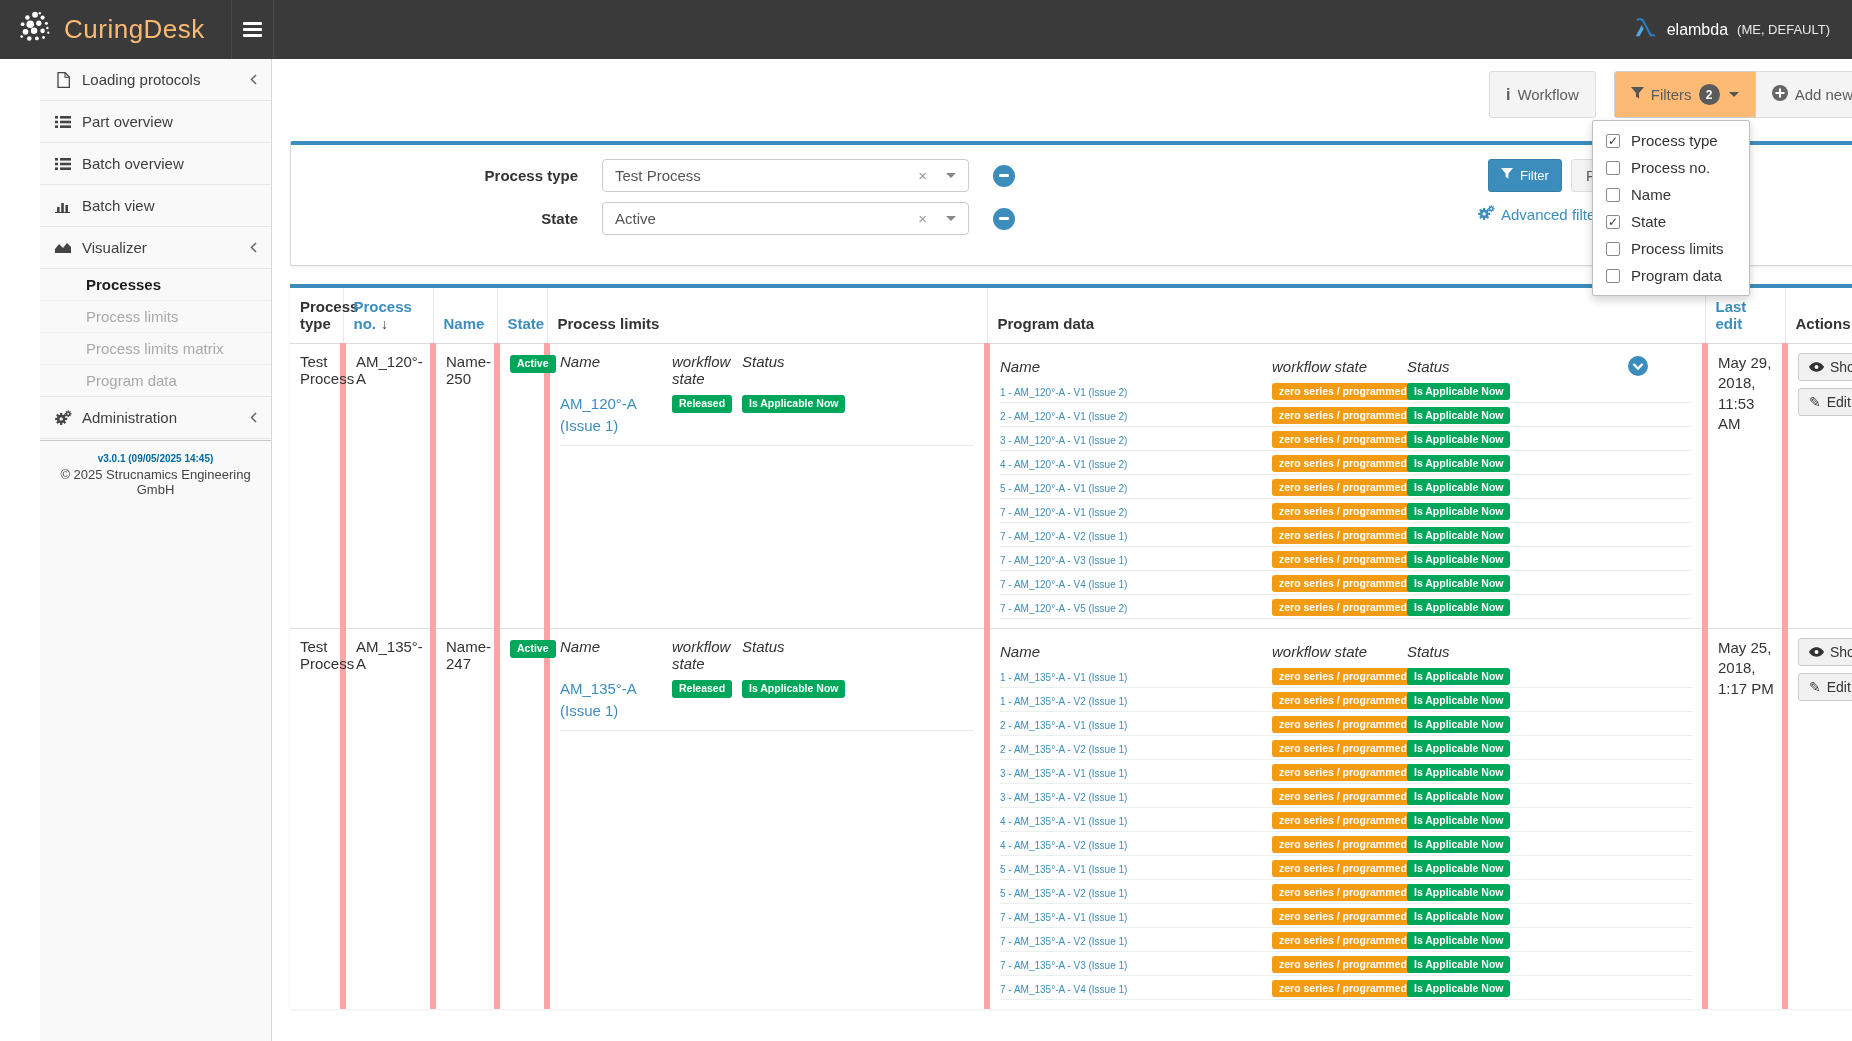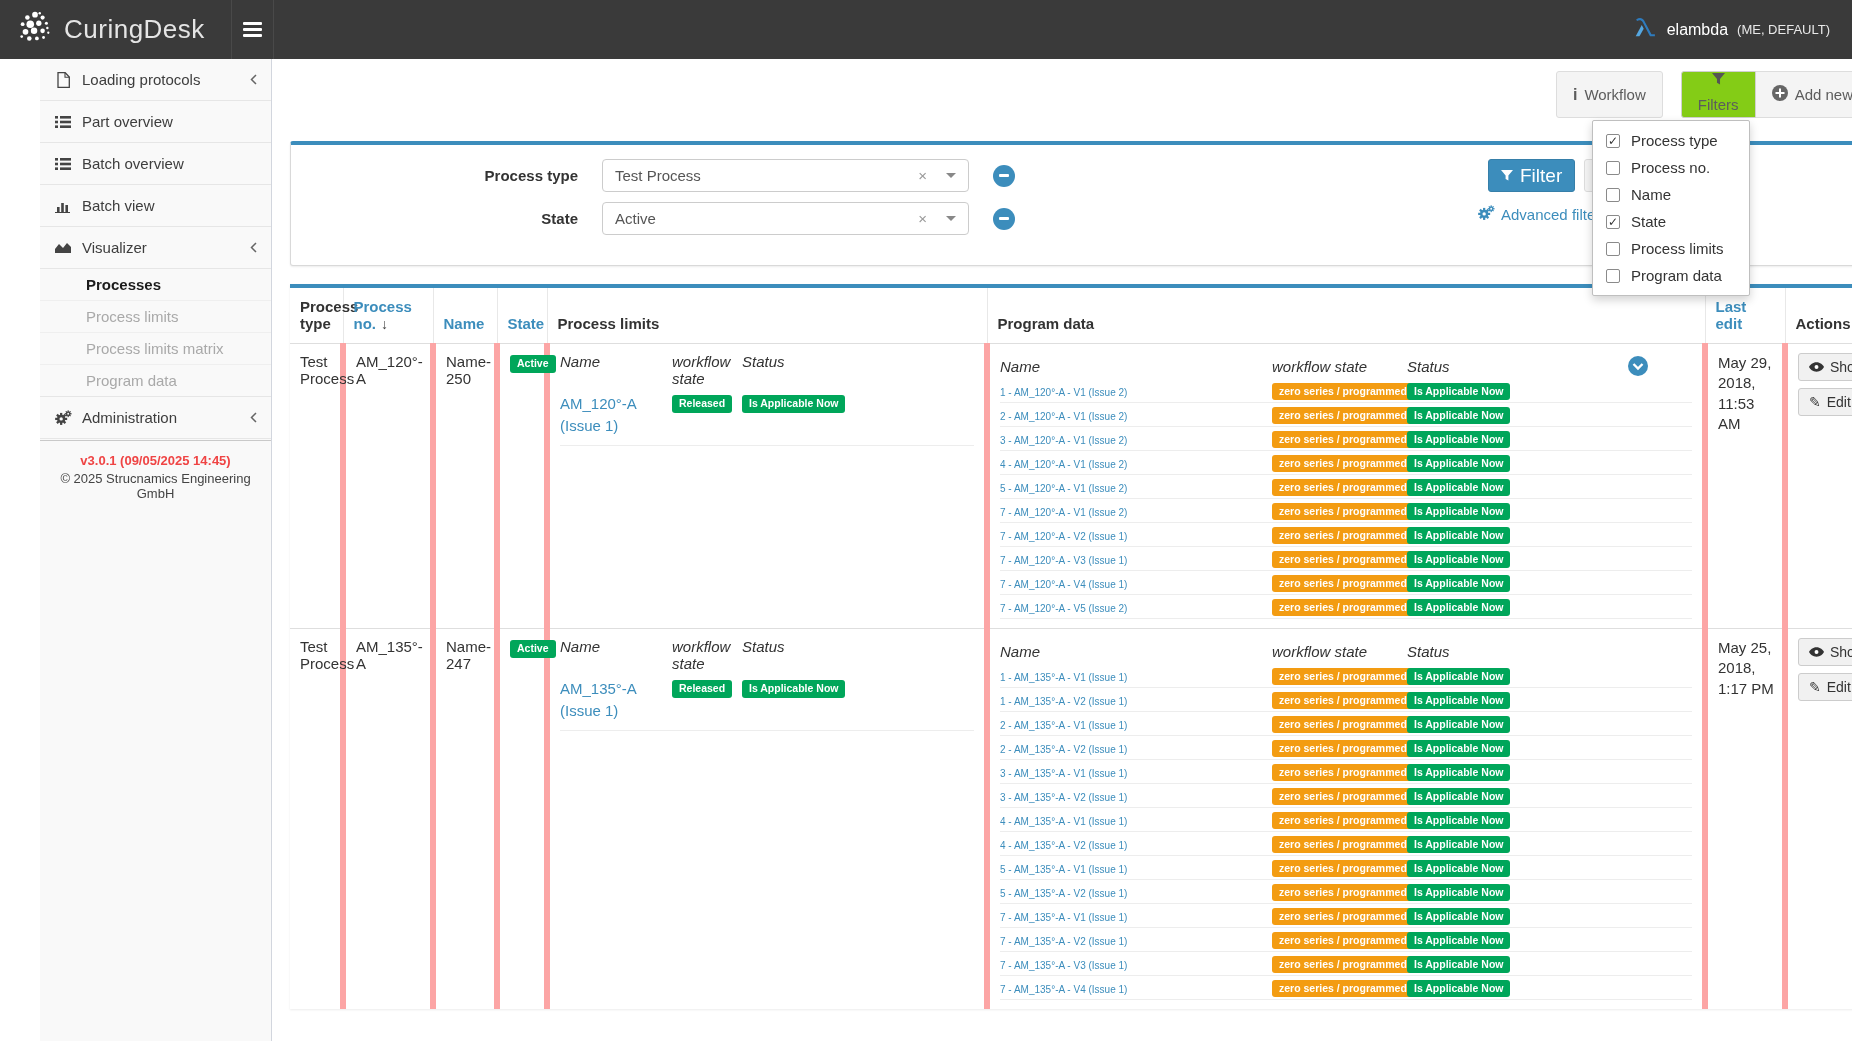--- a/index.html
+++ b/index.html
@@ -3,21 +3,21 @@
 <meta charset="utf-8">
 <style>
   * { box-sizing: border-box; margin: 0; padding: 0; }
   html, body { width: 1852px; height: 1041px; overflow: hidden; background: #fff;
     font-family: "Liberation Sans", "DejaVu Sans", sans-serif; color: #333; }
 
   
   .navbar { height: 59px; background: #3a3a3a; display: flex; align-items: stretch; }
   .brand { width: 232px; display: flex; align-items: center; gap: 10px; padding-left: 16px;
     border-right: 1px solid rgba(255,255,255,.08); }
-  .brand-text { color: #e5e5e5; font-size: 26px; font-weight: 400; letter-spacing: .5px; }
+  .brand-text { color: #fdba74; font-size: 26px; font-weight: 400; letter-spacing: .5px; }
   .nav-toggle { width: 42px; display: flex; flex-direction: column; justify-content: center;
     align-items: center; gap: 3px; border-right: 1px solid rgba(255,255,255,.08); cursor: pointer; }
   .nav-toggle .bar { width: 19px; height: 3px; background: #fff; border-radius: 1px; }
   .nav-user { margin-left: auto; display: flex; align-items: center; gap: 9px; padding-right: 22px; color: #fff; }
   .nav-user .uname { font-size: 16px; }
   .nav-user .usuffix { font-size: 13px; color: #e8e8e8; }
 
   
   .layout { display: flex; height: 982px; }
   .sidebar { width: 232px; background: #f9f9f9; border-right: 1px solid #d2d6de; flex-shrink: 0; margin-left: 40px; }
@@ -28,32 +28,32 @@
     border-bottom: 1px solid #e6e6e6; font-size: 15px; color: #3d3d3d; cursor: pointer; }
   .side-item .ic { width: 18px; display: flex; justify-content: center; }
   .side-item .lbl { flex: 1; }
   .side-item.expanded { background: #ededed; }
   .submenu { border-bottom: 1px solid #e6e6e6; }
   .sub-item { padding: 7px 14px 7px 46px; font-size: 15px; color: #a9a9a9;
     border-bottom: 1px solid #efefef; cursor: pointer; }
   .sub-item:last-child { border-bottom: none; }
   .sub-item.active { color: #1c1c1c; font-weight: 700; }
   .side-footer { border-top: 1px solid #c9c9c9; margin-top: 1px; padding: 12px 6px; text-align: center; }
-  .ver { font-size: 13px; font-weight: 700; color: #ef4444; }
+  .ver { font-size: 10px; font-weight: 700; color: #0369a1; }
   .copy { font-size: 13px; color: #444; margin-top: 3px; }
 
   
   .page-title { font-size: 29px; font-weight: 500; color: #333; margin: 24px 0 0 8px; }
   .toolbar { display: flex; justify-content: flex-end; margin-top: 12px; }
   .btn { display: inline-flex; align-items: center; gap: 7px; font-size: 15px; color: #5c5c5c;
     background: #f4f4f4; border: 1px solid #ddd; border-radius: 3px; padding: 0 16px;
     height: 47px; cursor: pointer; }
   .btn .bold-i { font-weight: 900; font-size: 16px; }
   .btn-group { display: inline-flex; position: relative; margin-left: 18px; }
-  .btn-filters { background: #84cc16; border-color: #d0d0d0; border-radius: 3px 0 0 3px; flex-direction: column; }
+  .btn-filters { background: #fdba74; border-color: #d0d0d0; border-radius: 3px 0 0 3px; }
   .btn-addnew { border-radius: 0 3px 3px 0; border-left: none; }
   .count-badge { background: #5b5b5b; color: #fff; font-size: 12px; font-weight: 700;
     width: 21px; height: 21px; border-radius: 50%; display: inline-flex; align-items: center;
     justify-content: center; }
   .caret-down { width: 0; height: 0; border-left: 5px solid transparent; border-right: 5px solid transparent;
     border-top: 5px solid #555; margin-left: 2px; }
 
   
   .filters-menu { position: absolute; top: 49px; right: 120px; width: 158px; background: #fff;
     border: 1px solid #bfbfbf; border-radius: 2px; box-shadow: 0 4px 10px rgba(0,0,0,.18);
@@ -74,21 +74,21 @@
   .select { width: 367px; height: 33px; border: 1px solid #ccc; border-radius: 4px; background: #fff;
     margin-left: 24px; display: flex; align-items: center; padding: 0 12px; font-size: 15px;
     color: #555; cursor: pointer; }
   .select .val { flex: 1; }
   .select .clear-x { color: #999; font-size: 15px; margin-right: 17px; }
   .minus-btn { width: 22px; height: 22px; border-radius: 50%; background: #3c8dbc; margin-left: 24px;
     display: flex; align-items: center; justify-content: center; cursor: pointer; }
   .minus-btn .dash { width: 10px; height: 3px; background: #fff; border-radius: 1px; }
   .card-actions { position: absolute; top: 14px; left: 1197px; display: flex; gap: 9px; }
   .btn-filter-blue { display: inline-flex; align-items: center; gap: 7px; background: #3c8dbc;
-    border: 1px solid #367fa9; color: #fff; font-size: 19px; border-radius: 3px; height: 33px;
+    border: 1px solid #367fa9; color: #fff; font-size: 13px; border-radius: 3px; height: 33px;
     padding: 0 12px; cursor: pointer; }
   .btn-reset { display: inline-flex; align-items: center; background: #f4f4f4; border: 1px solid #ddd;
     color: #5c5c5c; font-size: 15px; border-radius: 3px; height: 33px; padding: 0 14px; cursor: pointer; }
   .adv-link { position: absolute; top: 60px; left: 1187px; display: flex; align-items: center; gap: 6px;
     color: #3c8dbc; font-size: 15px; cursor: pointer; white-space: nowrap; }
 
   
   .table-box { margin-top: 18px; border-top: 4px solid #3c8dbc; box-shadow: 0 1px 2px rgba(0,0,0,.08);
     background: #fff; }
   table.main-table { width: 100%; border-collapse: collapse; table-layout: fixed; }

